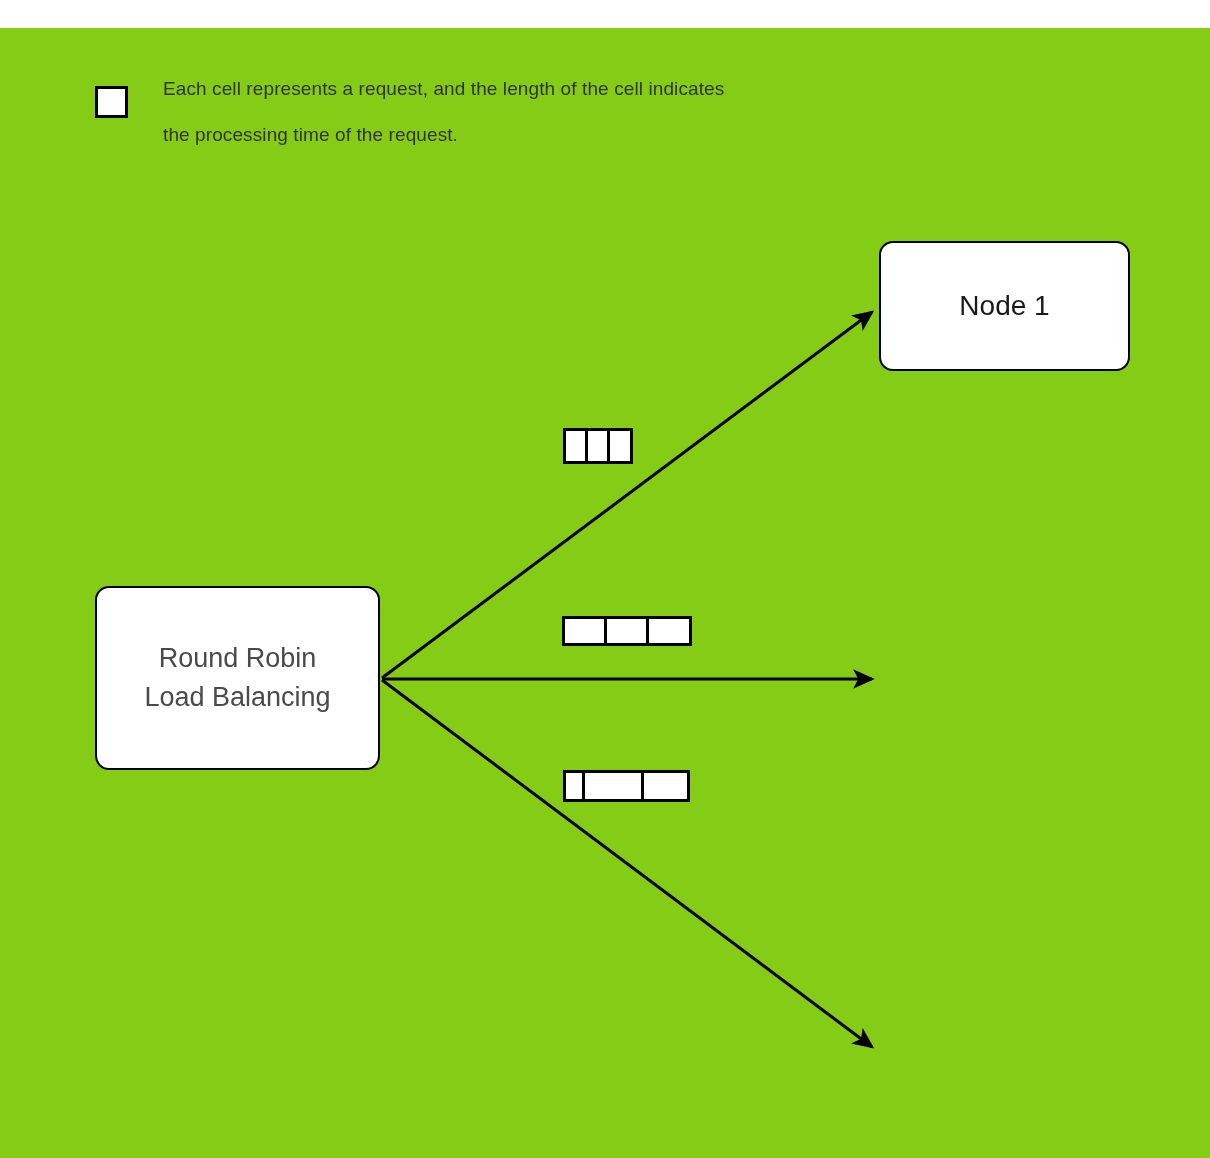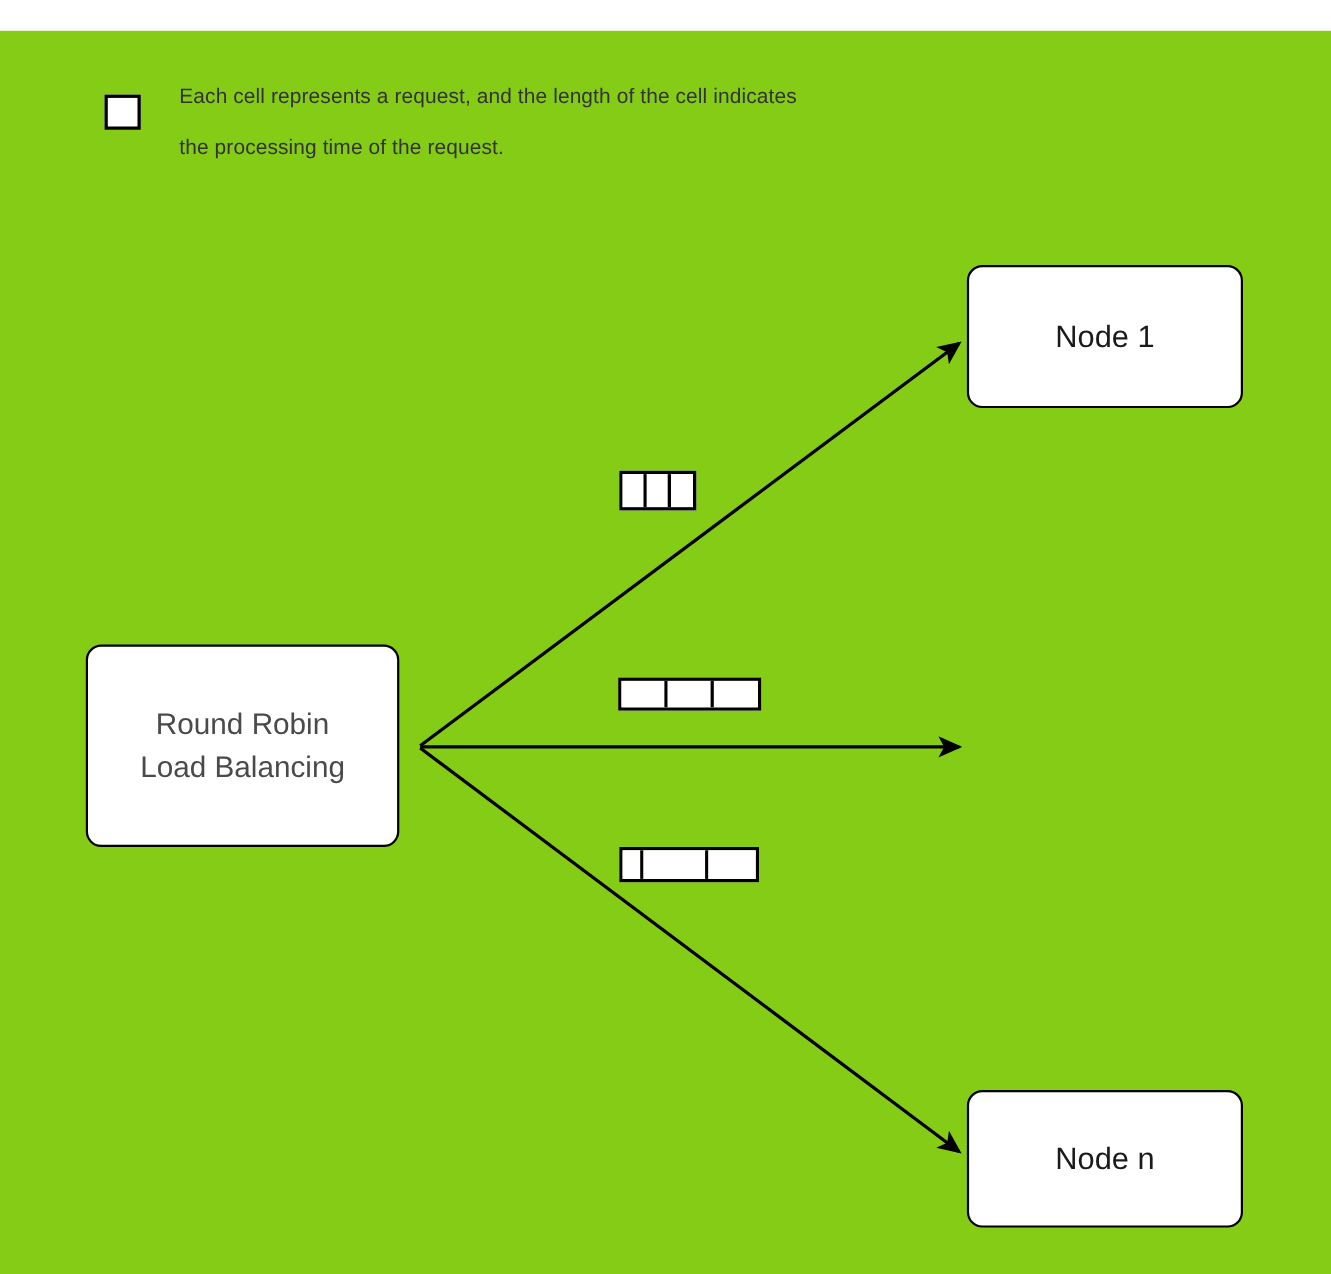--- a/index.html
+++ b/index.html
@@ -57,21 +57,21 @@
     text-align: center;
   }
   .node-label {
     font-size: 28px;
     color: #1a1a1a;
     line-height: 1.28;
     white-space: pre-line;
   }
 
   #source-box {
-    left: 78px;
+    left: 95px;
     top: 558px;
     width: 285px;
     height: 184px;
   }
   #source-box .node-label {
     font-size: 27px;
     color: #4a4a4a;
     white-space: pre-line;
     line-height: 1.45;
     width: 300px;
@@ -139,23 +139,20 @@
   <div id="source-box" class="node-box">
     <span class="node-label">Round Robin
 Load Balancing</span>
   </div>
 
   <div id="node-1-box" class="node-box">
     <span class="node-label">Node 1</span>
   </div>
 
 
-  <div id="node-n-box" class="node-box">
-    <span class="node-label">Node n</span>
-  </div>
 
   <div id="cells-node-1" class="cell-group">
       <div class="cell" style="flex: 0 0 34.375%;"></div>
       <div class="cell" style="flex: 0 0 34.375%;"></div>
       <div class="cell" style="flex: 0 0 31.25%;"></div>
     </div>
 
   <div id="cells-node-2" class="cell-group">
       <div class="cell" style="flex: 0 0 33.8583%;"></div>
       <div class="cell" style="flex: 0 0 33.8583%;"></div>

